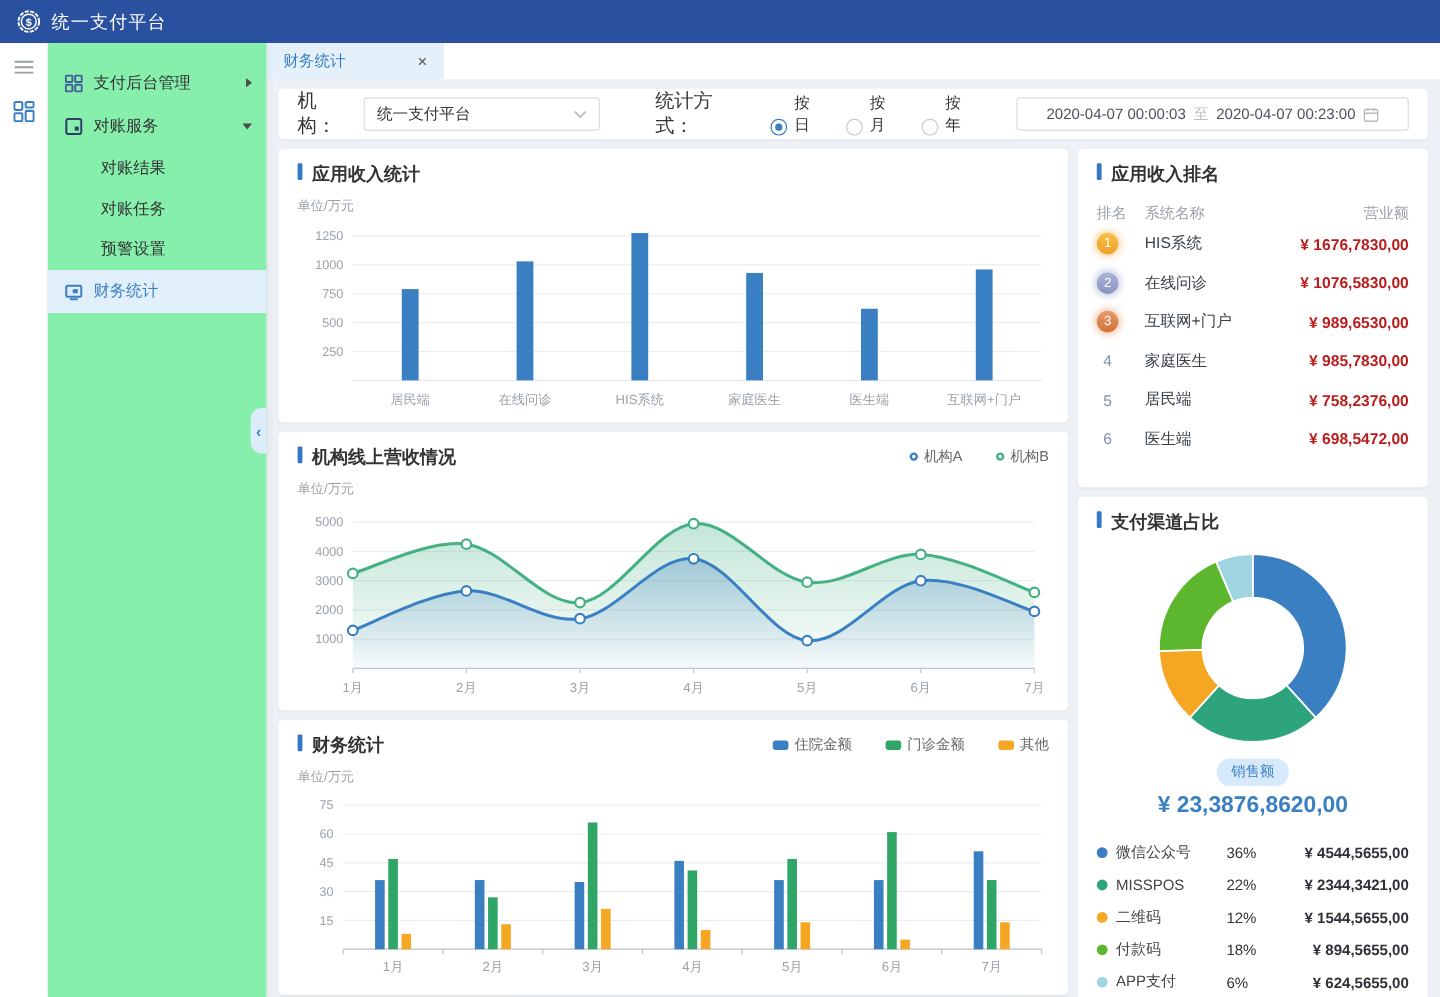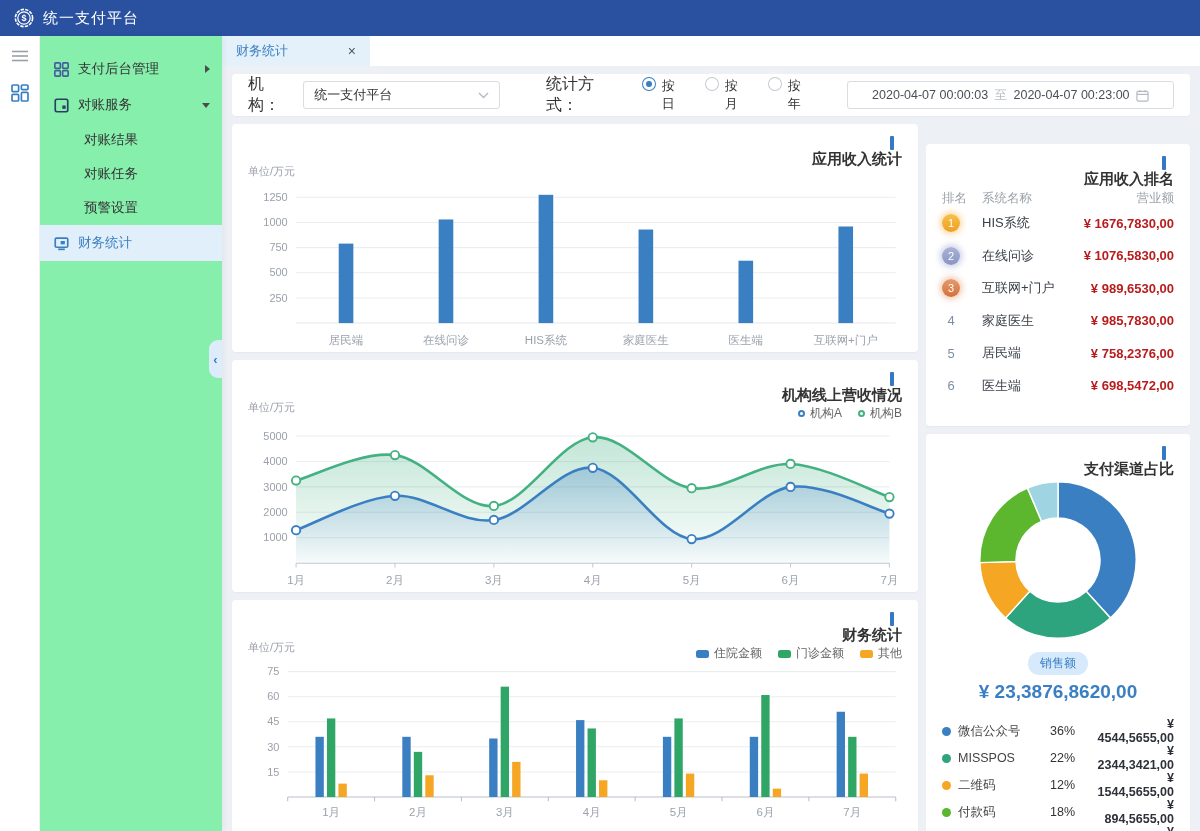--- a/index.html
+++ b/index.html
@@ -27,40 +27,40 @@
   .tab { width:148px; background:#e4f1fb; color:#3a7fc2; font-size:13px; display:flex; align-items:center; padding:0 14px; cursor:pointer; }
   .tab-close { margin-left:auto; color:#555; font-size:14px; cursor:pointer; }
   .scroll { flex:1; padding:8px 10px 6px 10px; display:flex; flex-direction:column; gap:8px; min-height:0; }
 
   
   .filter-card { background:#fff; border-radius:4px; height:42px; flex-shrink:0; display:flex; align-items:center; padding:0 16px; box-shadow:0 1px 2px rgba(0,0,0,.04); }
   .flabel { font-size:16px; color:#333; }
   .select { width:200px; height:28px; border:1px solid #d9dce3; border-radius:3px; display:flex; align-items:center; padding:0 10px; font-size:13px; color:#333; margin-left:8px; cursor:pointer; }
   .select .chev { margin-left:auto; }
   .stat-group { display:flex; align-items:center; gap:8px; margin-left:46px; }
-  .radio-item { display:flex; align-items:flex-start; gap:6px; font-size:13px; color:#333; cursor:pointer; margin-left:10px; }
+  .radio-item { display:flex; align-items:flex-end; gap:6px; font-size:13px; color:#333; cursor:pointer; margin-left:10px; }
   .radio { width:14px; height:14px; border-radius:50%; border:1px solid #c6cad2; background:#fff; position:relative; }
   .radio.checked { border-color:#3a7fc2; }
   .radio.checked::after { content:""; position:absolute; inset:3px; border-radius:50%; background:#3a7fc2; }
   .range-input { width:332px; height:28px; border:1px solid #d9dce3; border-radius:3px; display:flex; align-items:center; justify-content:space-between; padding:0 24px; font-size:12.5px; color:#4a4f57; margin-left:34px; cursor:text; }
   .range-sep { color:#b9bec7; }
 
   
   .main { flex:1; display:flex; gap:8px; min-height:0; }
   .col-left { flex:1; display:flex; flex-direction:column; gap:8px; min-width:0; }
-  .col-right { width:264px; display:flex; flex-direction:column; gap:8px; flex-shrink:0;margin-top:20px; }
+  .col-right { width:292px; display:flex; flex-direction:column; gap:8px; flex-shrink:0; }
   .card { background:#fff; border-radius:4px; padding:12px 16px; box-shadow:0 1px 2px rgba(0,0,0,.04); }
-  .card-head { display:flex; align-items:flex-end; height:20px;flex-direction:column; }
+  .card-head { display:flex; align-items:flex-start; height:20px; }
   .tmark { width:4px; height:14px; background:#3579c6; border-radius:1px; margin-right:8px; flex-shrink:0; }
   .ctitle { font-size:15px; font-weight:bold; color:#333; }
   .unit { font-size:11px; color:#9ba1ab; margin:8px 0 2px 0; }
   .chart-svg { display:block; width:100%; }
 
   
-  .legend { margin-left:auto; display:flex; gap:16px; align-items:center; }
+  .legend { margin-left:auto; display:flex; gap:28px; align-items:center; }
   .legend-item { display:flex; align-items:center; gap:5px; font-size:12px; color:#666; cursor:pointer; }
   .legend-ring { width:7px; height:7px; border-radius:50%; border:2.5px solid #888; background:#fff; }
   .legend-rect { width:13px; height:8px; border-radius:2.5px; background:#888; }
 
   
   .rank-card { height:282px; flex-shrink:0; }
   .rank-header { display:grid; grid-template-columns:40px 1fr auto; font-size:12.5px; color:#9aa0a8; margin-top:14px; }
   .rank-row { display:grid; grid-template-columns:40px 1fr auto; align-items:center; height:32.5px; font-size:13px; color:#3a4048; }
   .rank-badge { width:18px; height:18px; border-radius:50%; color:#fff; font-size:11px; display:flex; align-items:center; justify-content:center; }
   .rk1 { background:linear-gradient(#f8c04a,#ef9f22); box-shadow:0 0 6px 2px rgba(243,166,48,.45); }

